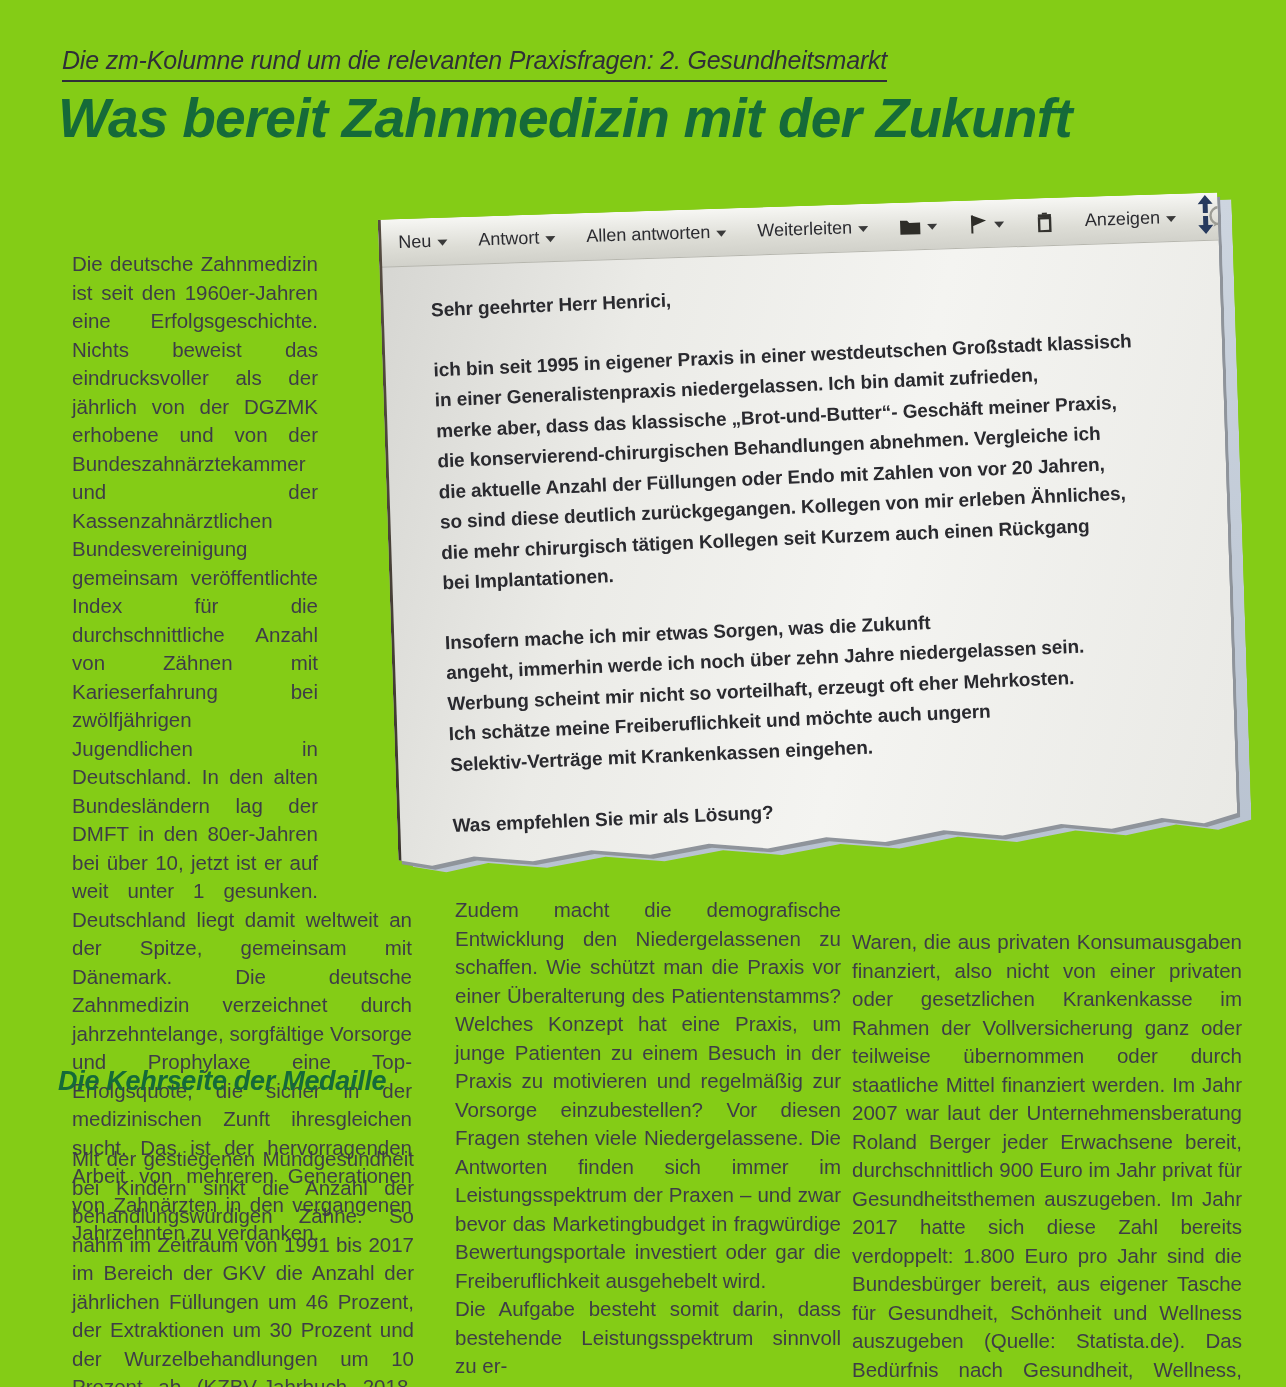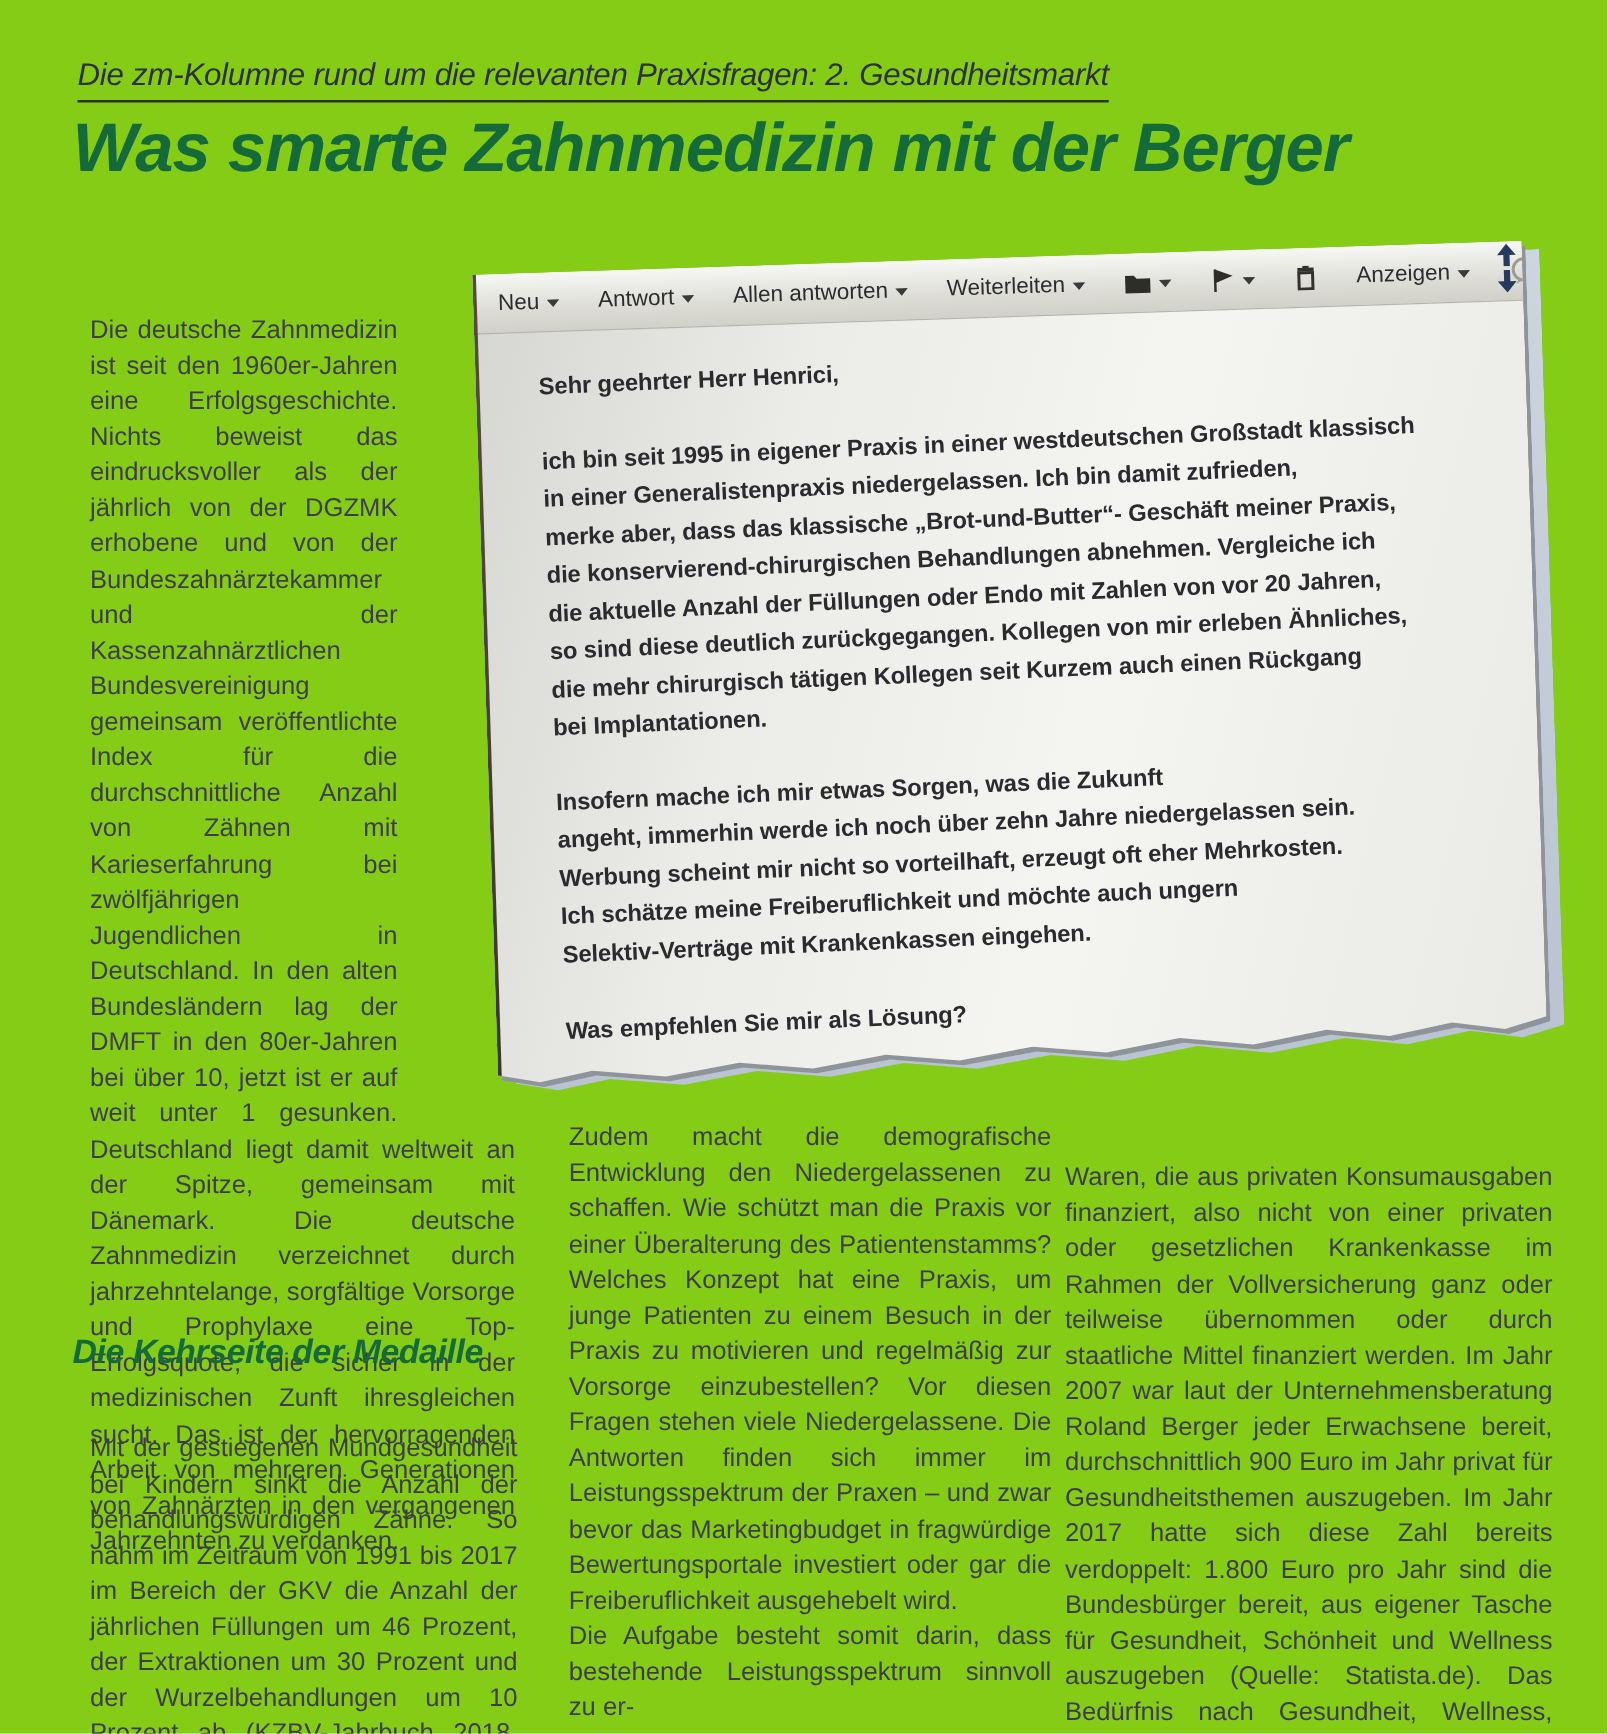--- a/index.html
+++ b/index.html
@@ -92,21 +92,21 @@
   .mail-para   { margin-top:29px !important; }
   .mail-question { margin-top:31px !important; }
 </style>
 </head>
 <body>
 
 <div class="page">
 
   <div class="kicker">Die zm-Kolumne rund um die relevanten Praxisfragen: 2. Gesundheitsmarkt</div>
   <div class="headline">
-    <div>Was smarte Zahnmedizin mit der Berger</div>
+    <div>Was bereit Zahnmedizin mit der Zukunft</div>
   </div>
 
   <div class="intro">
     <div class="intro-cut"></div>
     <p class="body-text">Die deutsche Zahnmedizin ist seit den 1960er-Jahren eine Erfolgsgeschichte. Nichts beweist das eindrucksvoller als der jährlich von der DGZMK erhobene und von der Bundeszahnärztekammer und der Kassenzahnärztlichen Bundesvereinigung gemeinsam veröffentlichte Index für die durchschnittliche Anzahl von Zähnen mit Karieserfahrung bei zwölfjährigen Jugendlichen in Deutschland. In den alten Bundesländern lag der DMFT in den 80er-Jahren bei über 10, jetzt ist er auf weit unter 1 gesunken. Deutschland liegt damit weltweit an der Spitze, gemeinsam mit Dänemark. Die deutsche Zahnmedizin verzeichnet durch jahrzehntelange, sorgfältige Vorsorge und Prophylaxe eine Top-Erfolgsquote, die sicher in der medizinischen Zunft ihresgleichen sucht. Das ist der hervorragenden Arbeit von mehreren Generationen von Zahnärzten in den vergangenen Jahrzehnten zu verdanken.</p>
   </div>
 
   <div class="mail-rot">
     <div class="mail-shadow"></div>
     <div class="mail-edge"></div>

